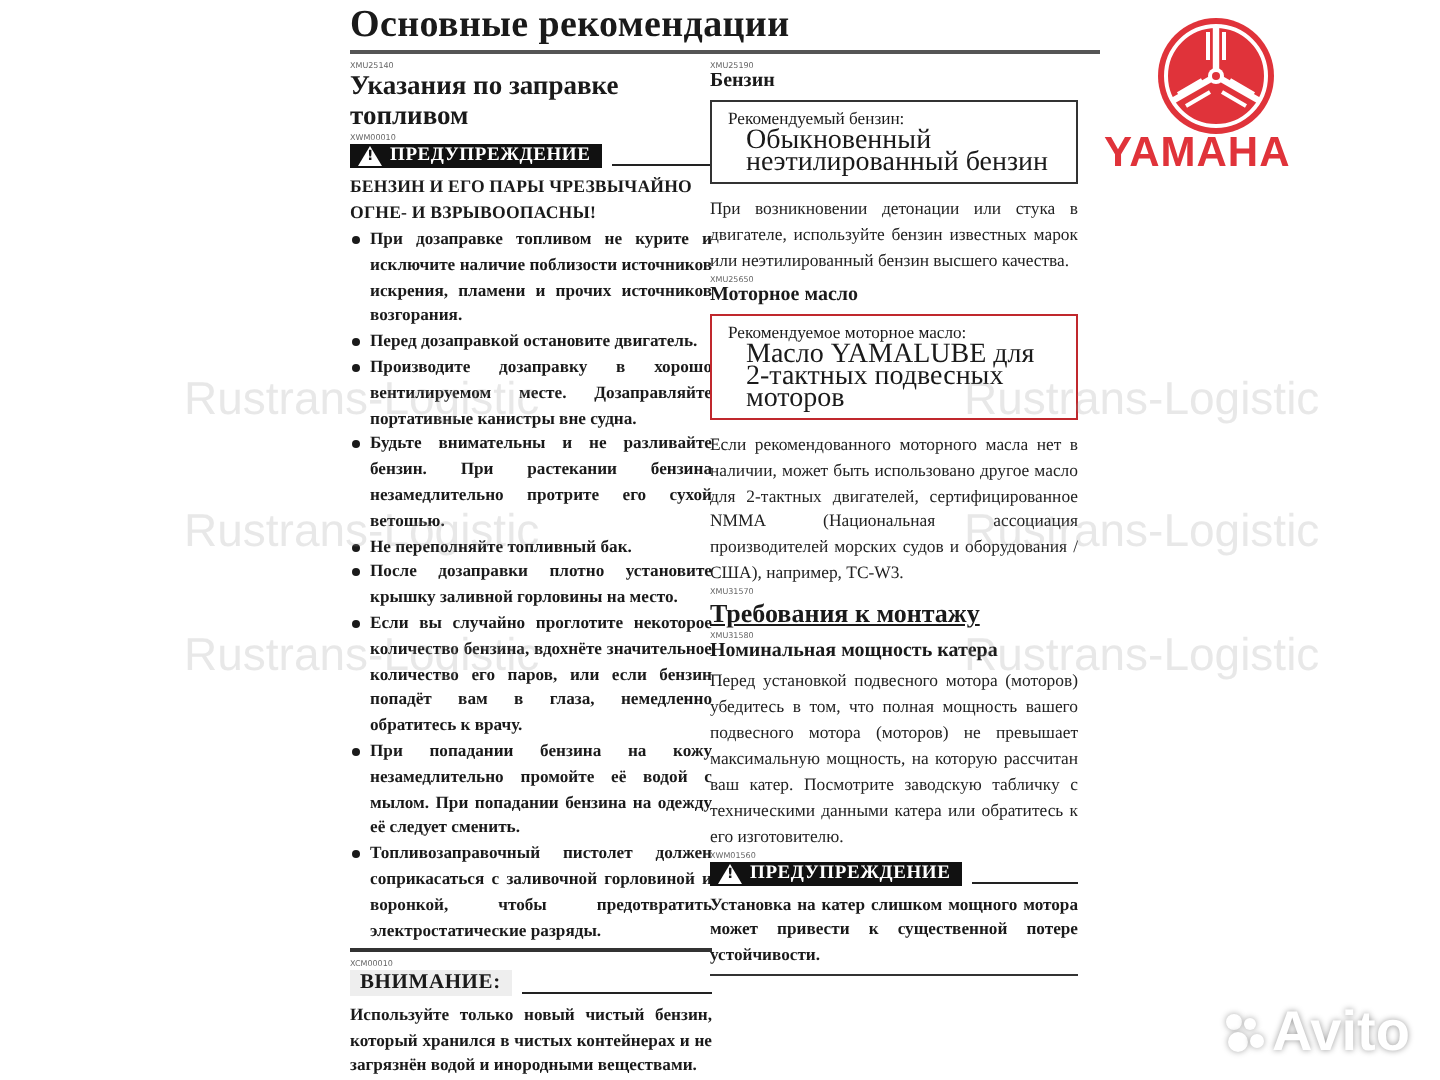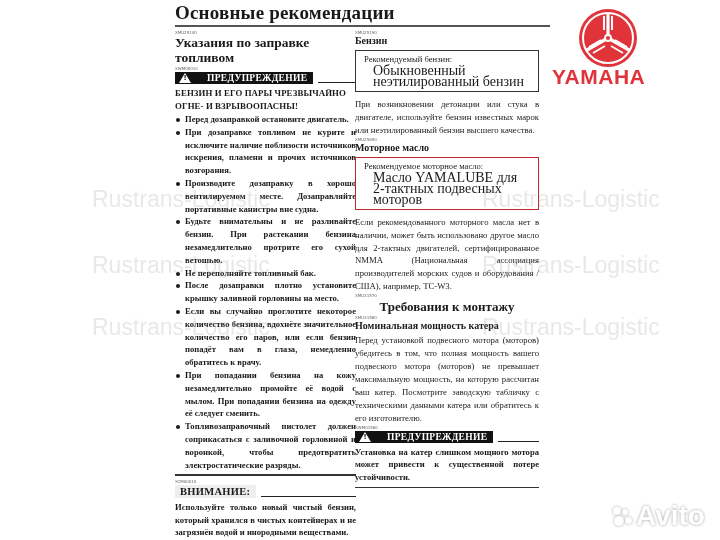--- a/index.html
+++ b/index.html
@@ -13,26 +13,26 @@
   }
   .title-rule { position: absolute; left: 175px; top: 25px; width: 375px; height: 2px; background: #555; }
 
   .col { position: absolute; top: 30px; }
   .col-left { left: 175px; width: 181px; }
   .col-right { left: 355px; width: 184px; }
 
   .code { font-size: 4px; color: #666; line-height: 5px; height: 5px; font-family: "DejaVu Sans", sans-serif; }
   .h2 { font-size: 13.5px; font-weight: bold; line-height: 15px; margin: 0 0 1px 0; }
   .h3 { font-size: 10px; font-weight: bold; line-height: 12px; margin: 0 0 2px 0; }
-  .h-center { font-size: 13px; font-weight: bold; text-align: center; line-height: 15px; margin: 1px 0 1px 0; }
+  .h-center { font-size: 13px; font-weight: bold; line-height: 15px; margin: 1px 0 1px 0; text-decoration: underline; }
 
   .warn-row { display: flex; align-items: flex-end; margin: 1px 0 3px 0; }
   .warn-badge {
     background: #111; color: #fff; font-weight: bold; font-size: 9.5px; padding: 1px 6px 1px 4px;
-    display: inline-flex; align-items: center; gap: 16px; letter-spacing: 0.3px; white-space: nowrap;
+    display: inline-flex; align-items: center; gap: 4px; letter-spacing: 0.3px; white-space: nowrap;
   }
   .warn-line { flex: 1; height: 1px; background: #222; margin-left: 5px; margin-bottom: 1px; }
   .tri { width: 0; height: 0; border-left: 6px solid transparent; border-right: 6px solid transparent; border-bottom: 10px solid #fff; position: relative; }
   .tri::after { content: "!"; position: absolute; left: -1.5px; top: 1px; font-size: 7px; color: #111; font-weight: bold; font-family: "DejaVu Sans", sans-serif; }
 
   .note-badge {
     background: #eee; font-weight: bold; font-size: 10.5px; padding: 1px 6px 1px 5px; letter-spacing: 0.3px; white-space: nowrap;
   }
 
   .bold-text { font-size: 8.6px; font-weight: bold; line-height: 12.8px; text-align: justify; }
@@ -75,22 +75,22 @@
     <div class="code">XWM00010</div>
     <div class="warn-row">
       <span class="warn-badge">
         <span class="tri"></span>
         <span>ПРЕДУПРЕЖДЕНИЕ</span>
       </span>
       <span class="warn-line"></span>
     </div>
     <div class="caps">БЕНЗИН И ЕГО ПАРЫ ЧРЕЗВЫЧАЙНО ОГНЕ- И ВЗРЫВООПАСНЫ!</div>
     <ul class="bullets">
+      <li>При дозаправке топливом не курите и исключите наличие поблизости источников искрения, пламени и прочих источников возгорания.</li>
       <li>Перед дозаправкой остановите двигатель.</li>
-      <li>При дозаправке топливом не курите и исключите наличие поблизости источников искрения, пламени и прочих источников возгорания.</li>
       <li>Производите дозаправку в хорошо вентилируемом месте. Дозаправляйте портативные канистры вне судна.</li>
       <li>Будьте внимательны и не разливайте бензин. При растекании бензина незамедлительно протрите его сухой ветошью.</li>
       <li>Не переполняйте топливный бак.</li>
       <li>После дозаправки плотно установите крышку заливной горловины на место.</li>
       <li>Если вы случайно проглотите некоторое количество бензина, вдохнёте значительное количество его паров, или если бензин попадёт вам в глаза, немедленно обратитесь к врачу.</li>
       <li>При попадании бензина на кожу незамедлительно промойте её водой с мылом. При попадании бензина на одежду её следует сменить.</li>
       <li>Топливозаправочный пистолет должен соприкасаться с заливочной горловиной и воронкой, чтобы предотвратить электростатические разряды.</li>
     </ul>
     <div class="end-rule"></div>
     <div class="code">XCM00010</div>

